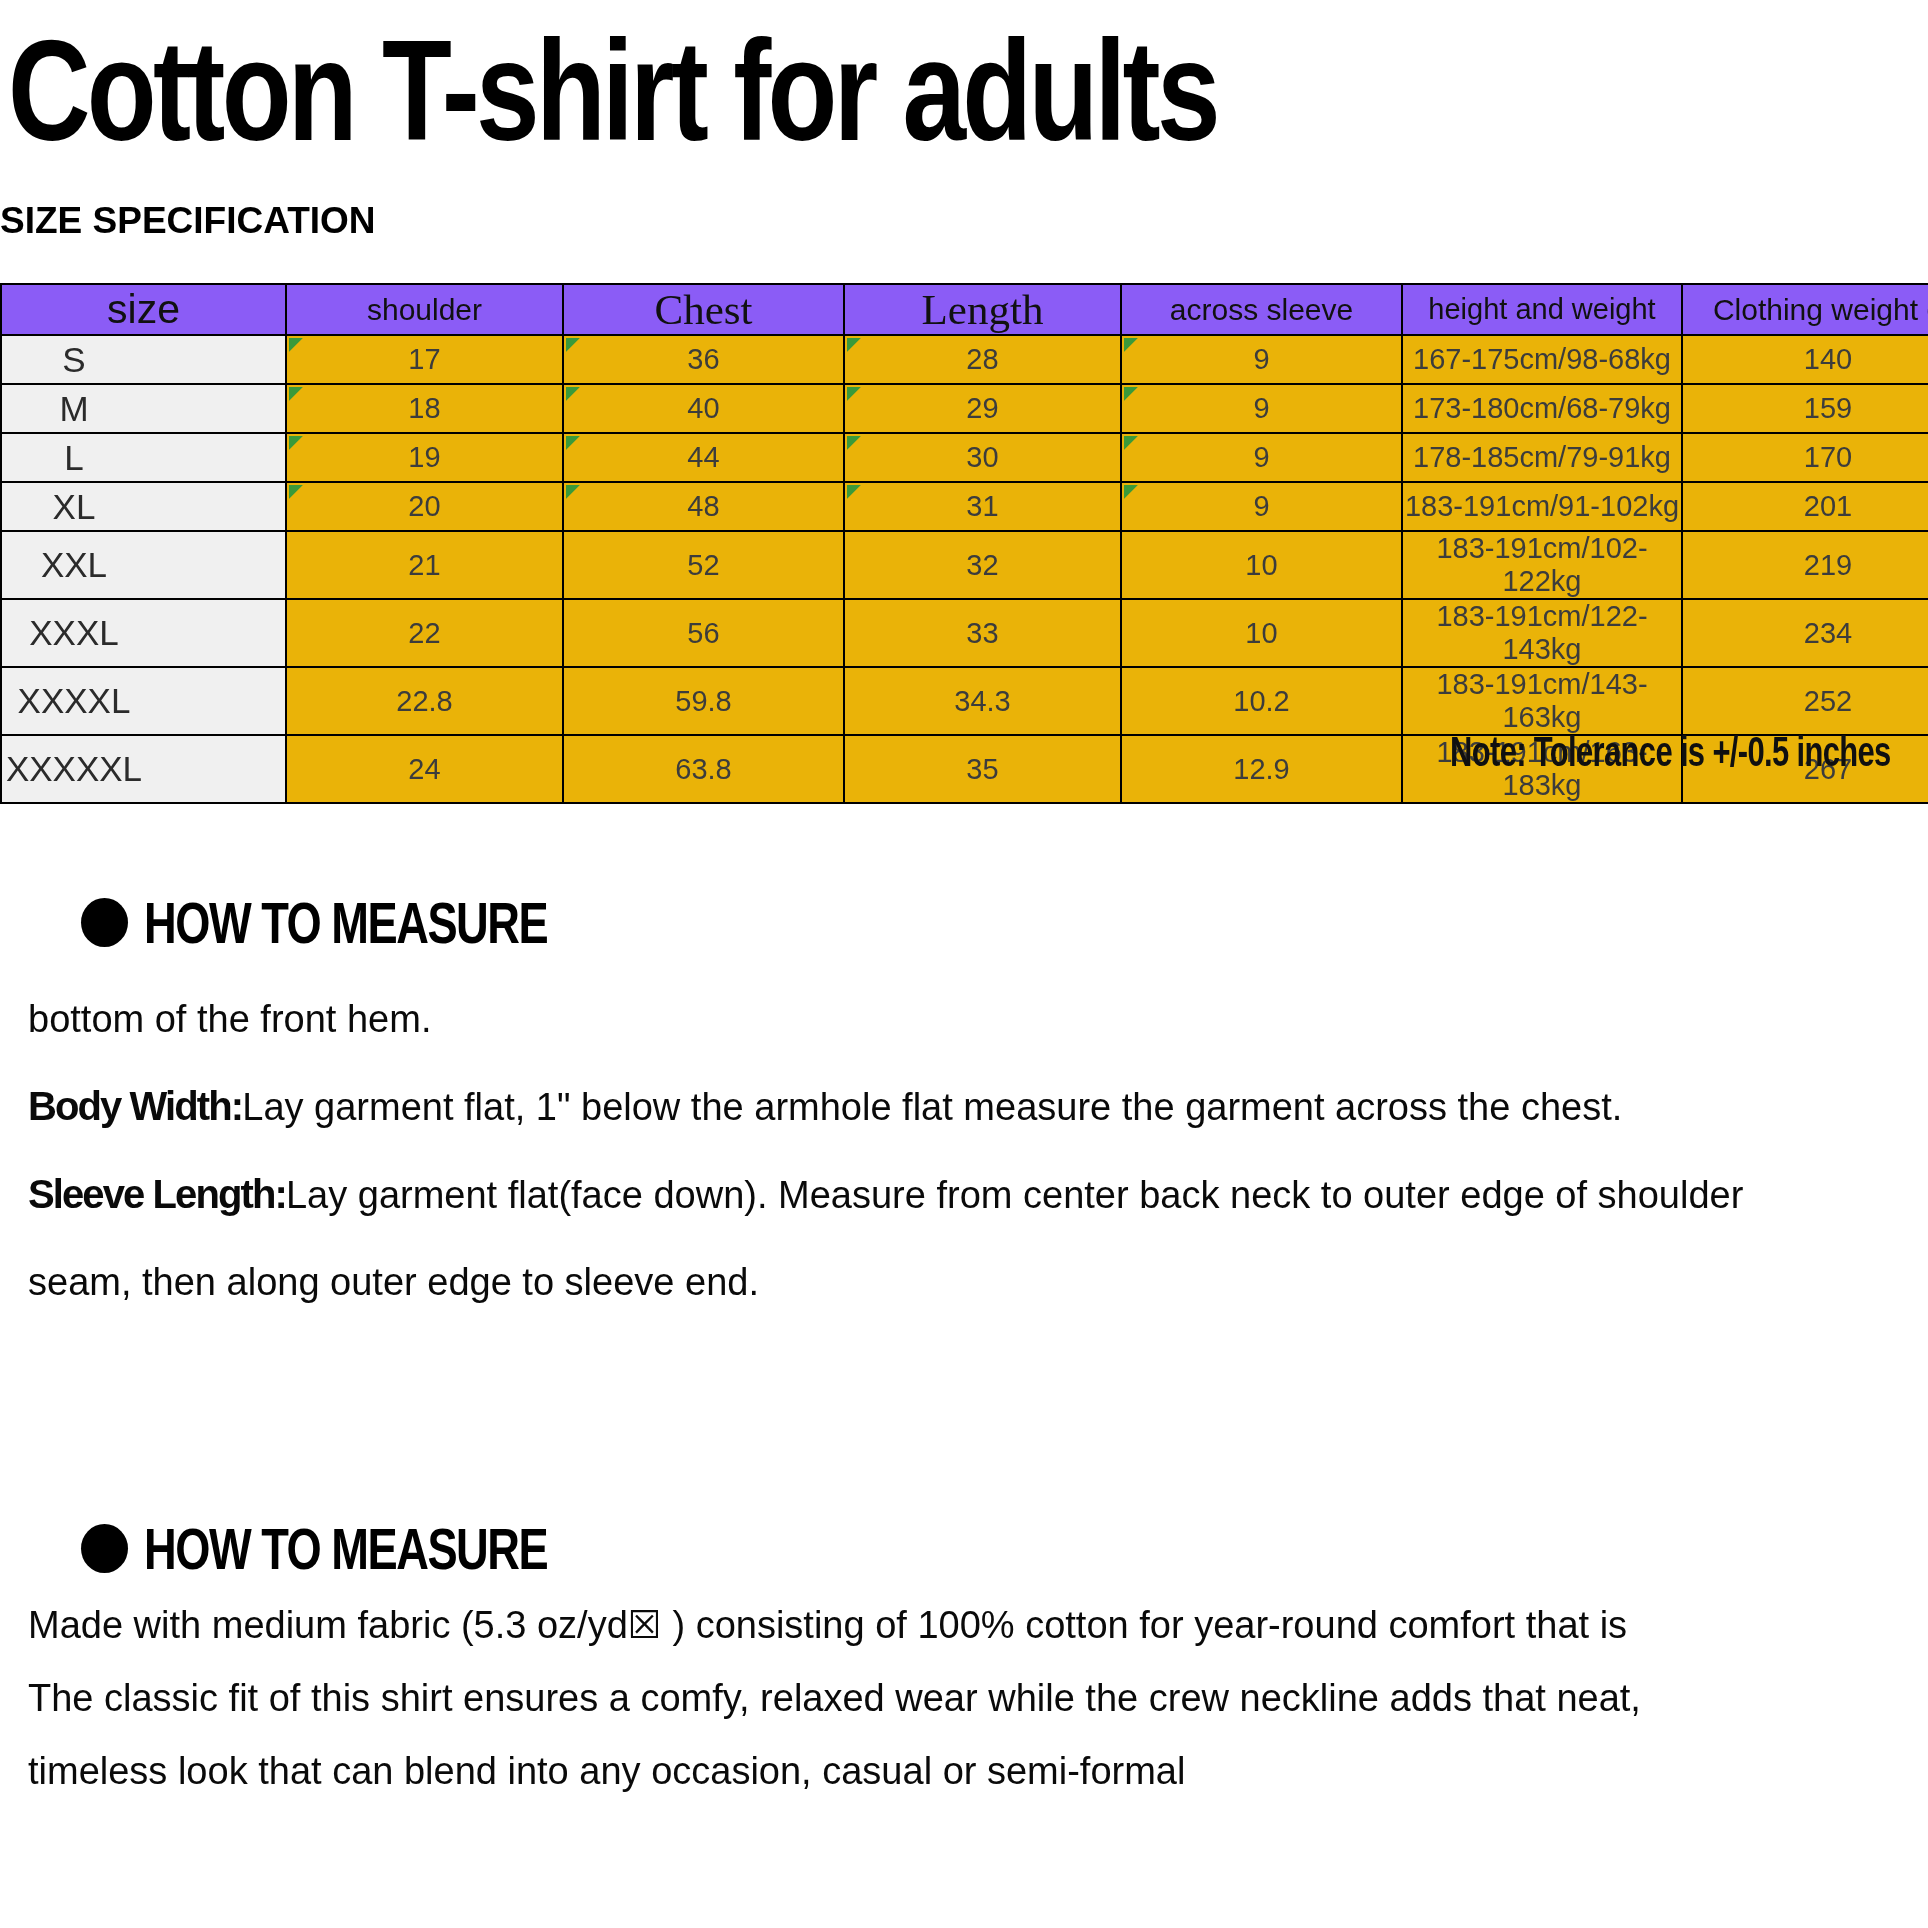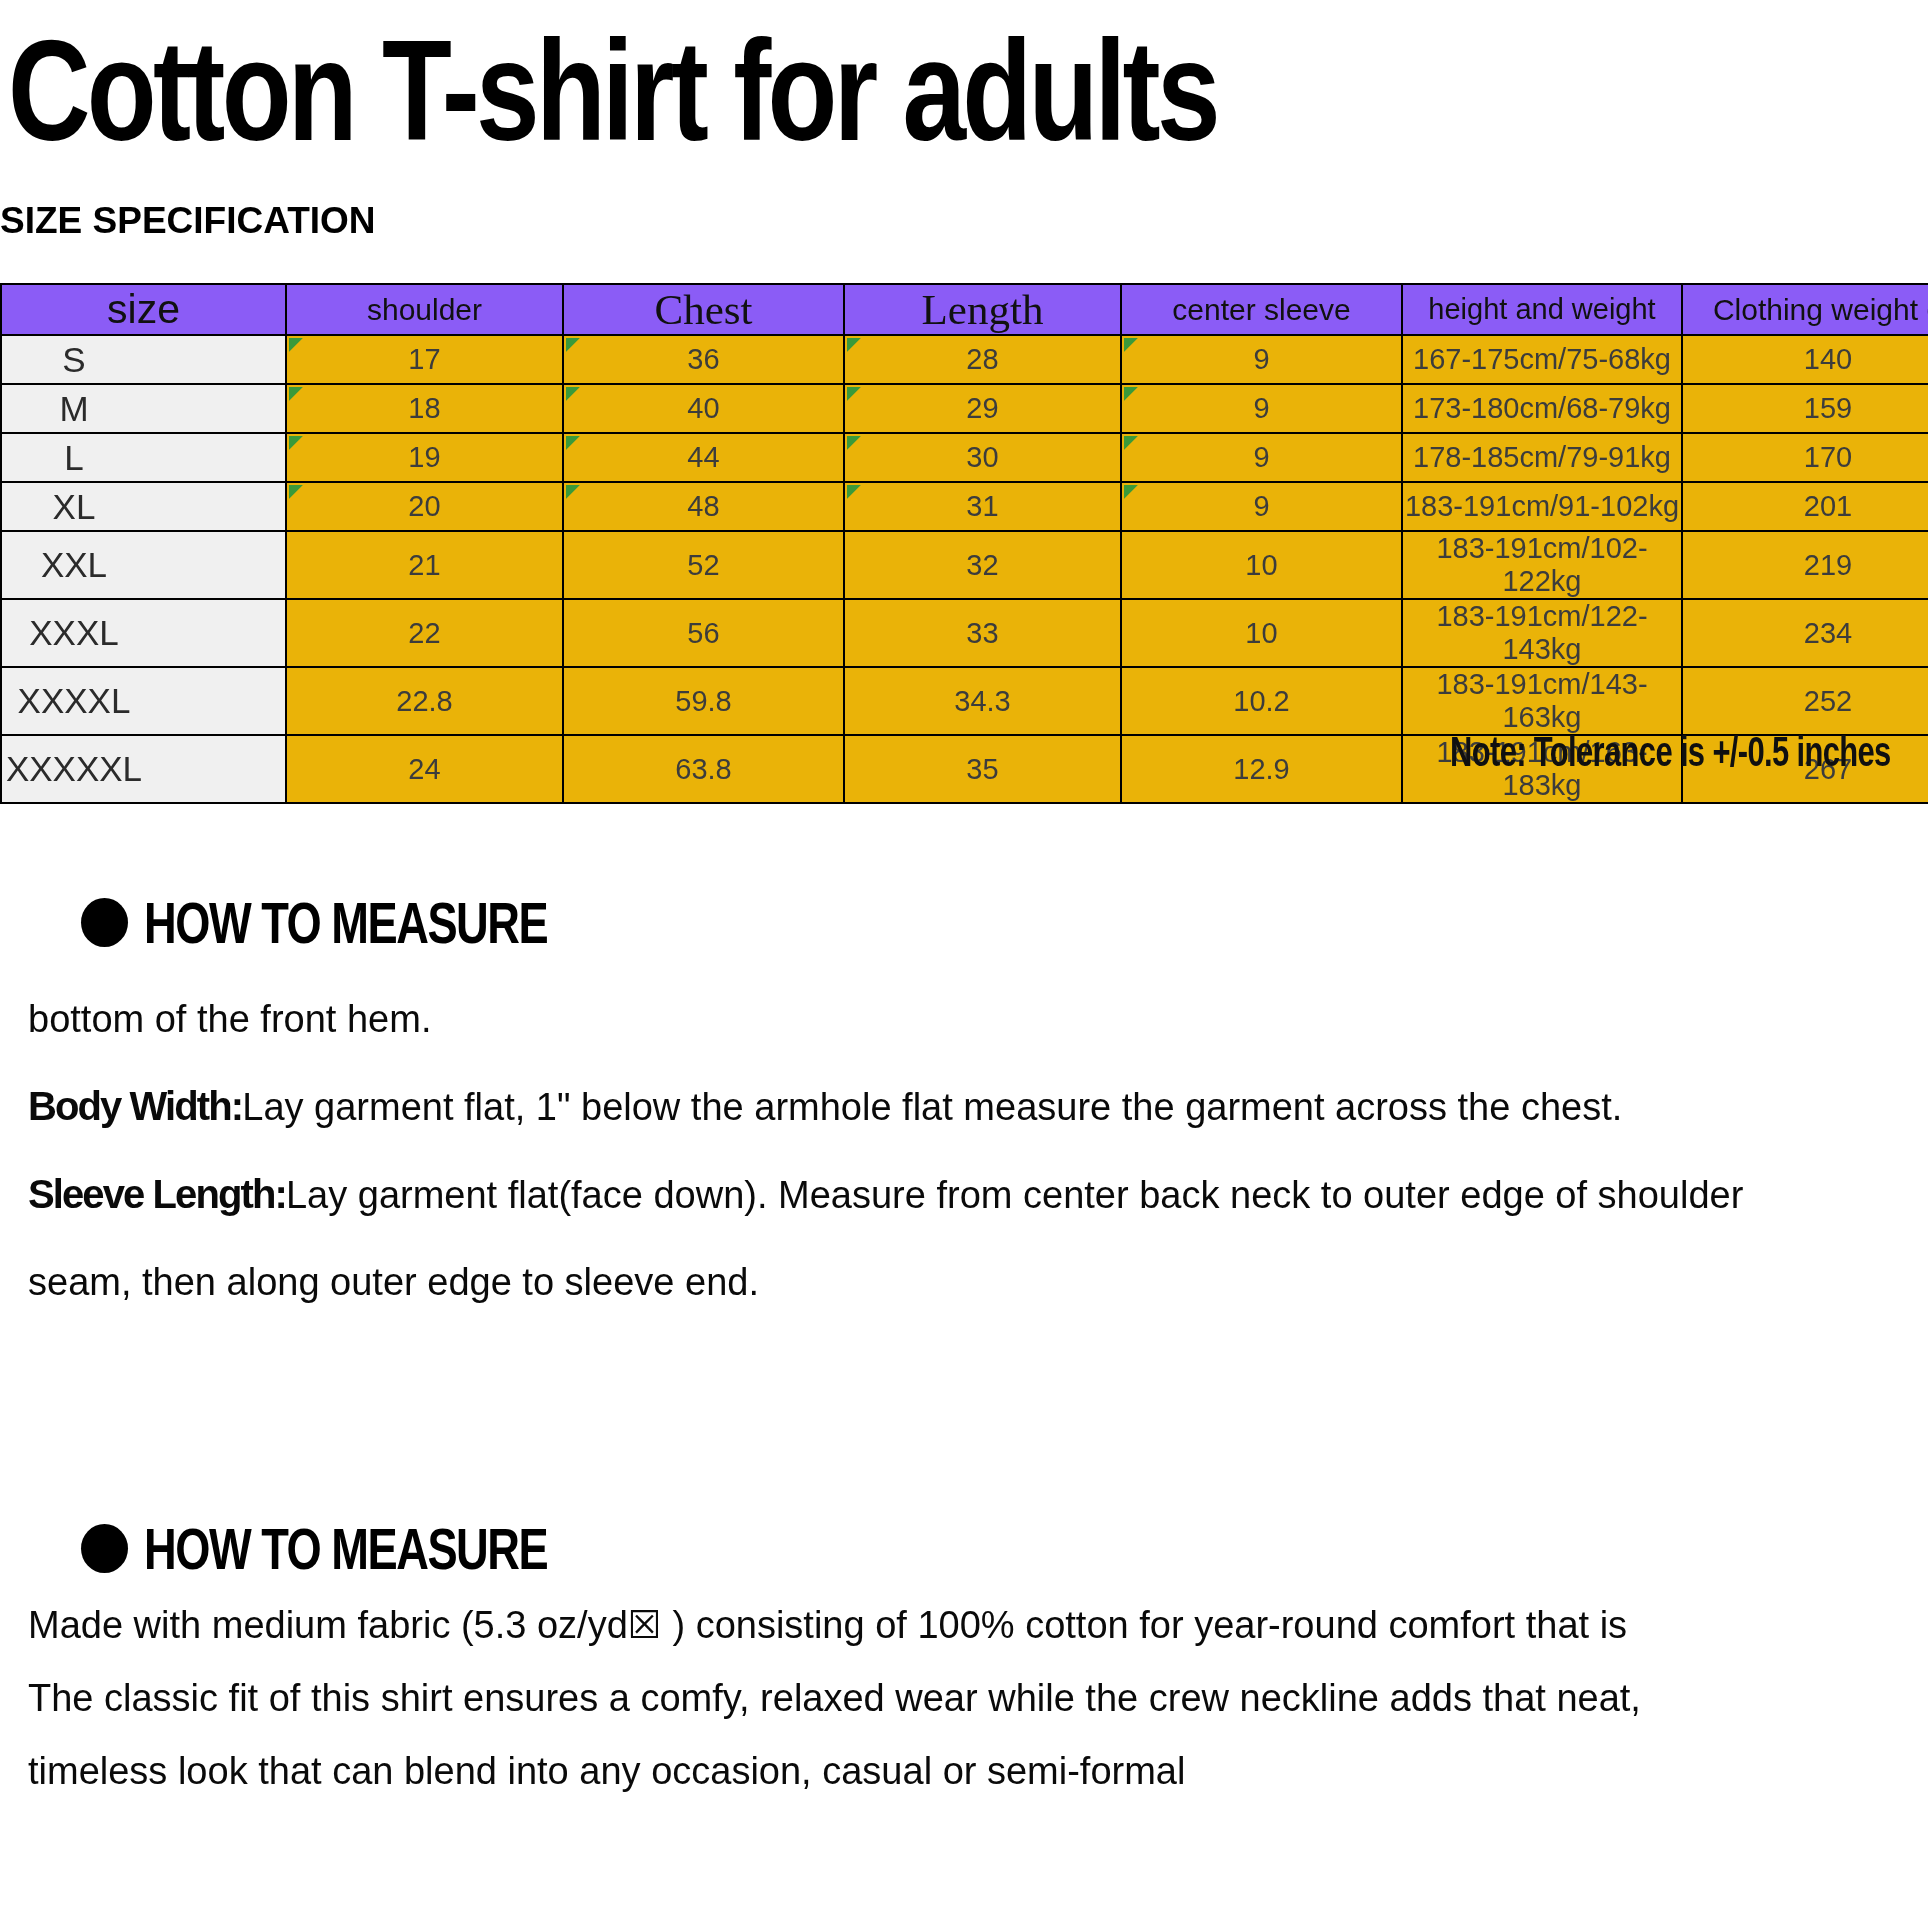--- a/index.html
+++ b/index.html
@@ -60,33 +60,33 @@
         <col style="width:281px">
         <col style="width:280px">
         <col style="width:292px">
     </colgroup>
     <thead>
       <tr>
         <th class="th-size">size</th>
         <th class="th-sans">shoulder</th>
         <th class="th-serif">Chest</th>
         <th class="th-serif">Length</th>
-        <th class="th-sans">center sleeve</th>
+        <th class="th-sans">across sleeve</th>
         <th class="th-sans th-hw">height and weight</th>
         <th class="th-sans th-cw">Clothing weight g</th>
       </tr>
     </thead>
     <tbody>
         <tr>
           <td class="col-size">S</td>
           <td>17<span class="tri" style="background: rgb(58, 154, 58);"></span></td>
           <td>36<span class="tri" style="background: rgb(58, 154, 58);"></span></td>
           <td>28<span class="tri" style="background: rgb(58, 154, 58);"></span></td>
           <td>9<span class="tri" style="background: rgb(58, 154, 58);"></span></td>
-          <td>167-175cm/75-68kg</td>
+          <td>167-175cm/98-68kg</td>
           <td>140</td>
         </tr>
         <tr>
           <td class="col-size">M</td>
           <td>18<span class="tri" style="background: rgb(58, 154, 58);"></span></td>
           <td>40<span class="tri" style="background: rgb(58, 154, 58);"></span></td>
           <td>29<span class="tri" style="background: rgb(58, 154, 58);"></span></td>
           <td>9<span class="tri" style="background: rgb(58, 154, 58);"></span></td>
           <td>173-180cm/68-79kg</td>
           <td>159</td>

